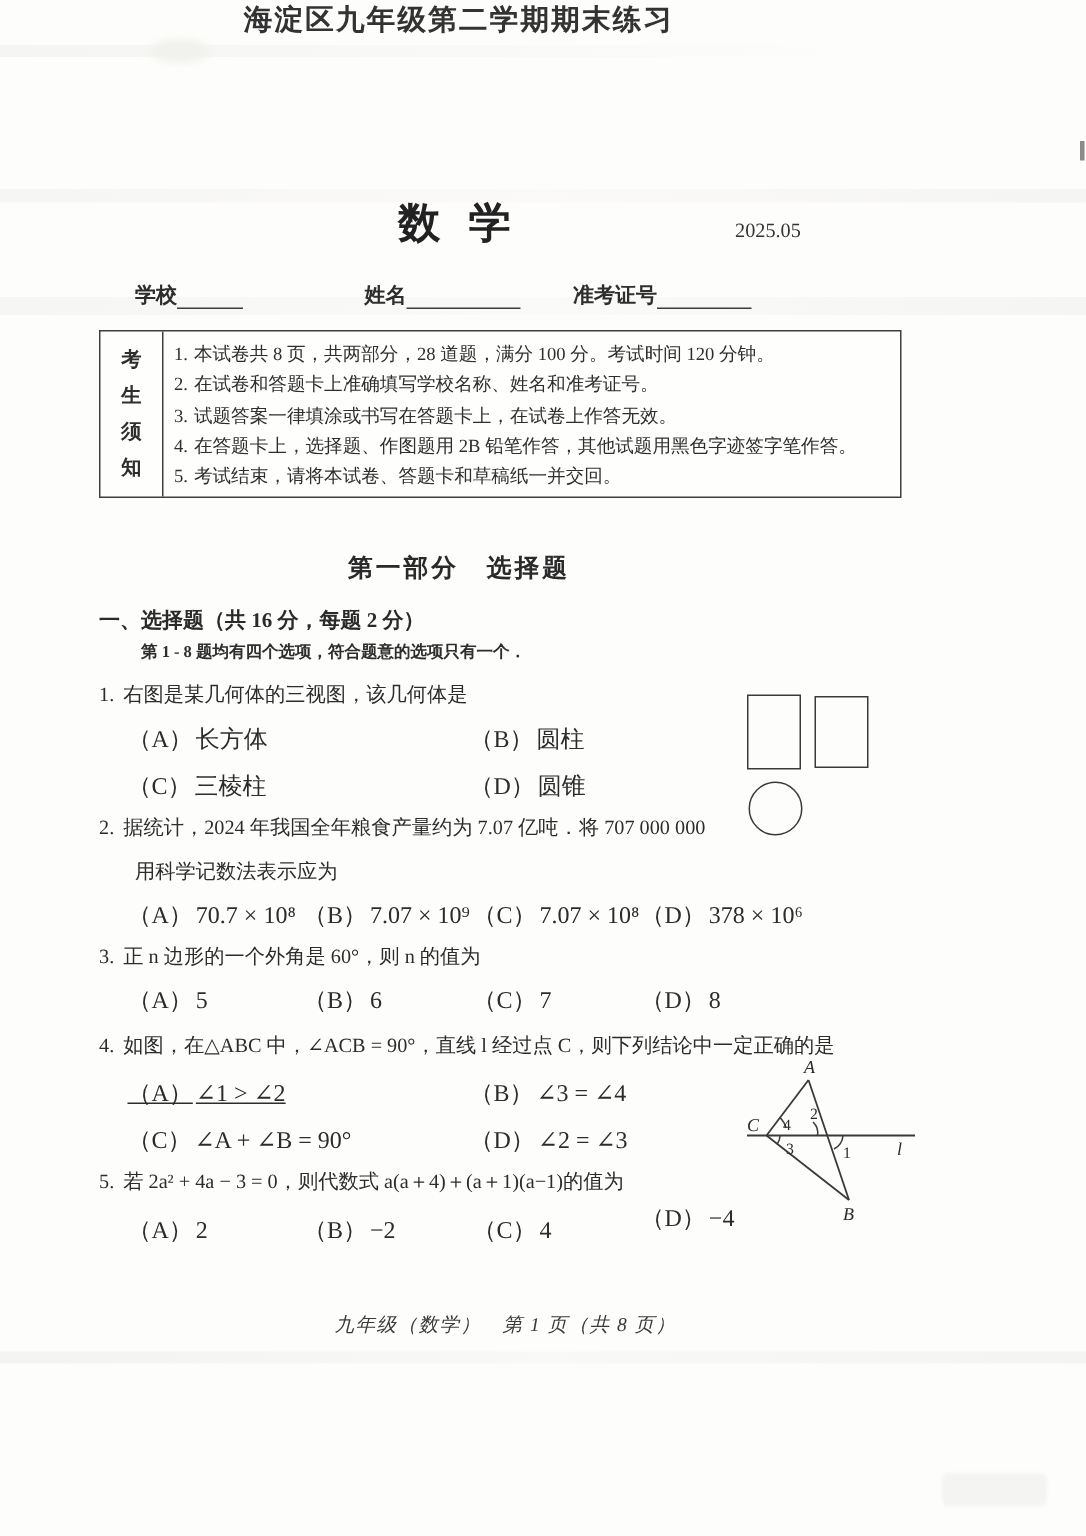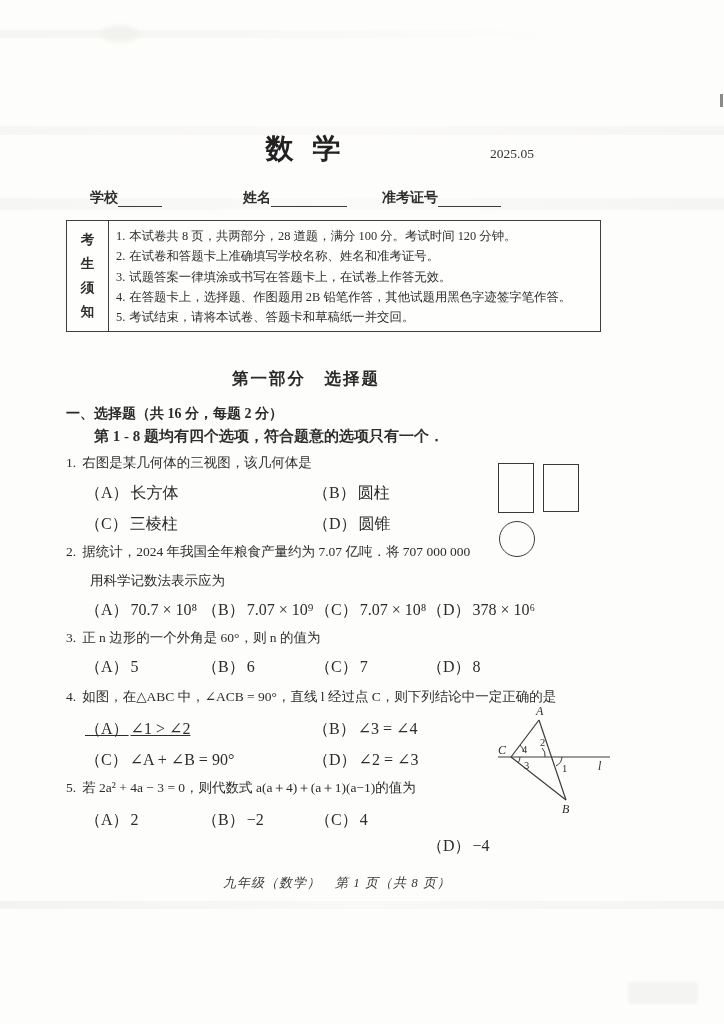--- a/index.html
+++ b/index.html
@@ -41,21 +41,21 @@
   }
   .notice-body{flex:1;padding:5px 8px 4px 7px;display:flex;flex-direction:column;justify-content:space-between;}
   .notice-line{font-size:12.4px;line-height:20px;color:#2e2e2e;white-space:nowrap;}
   .notice-num{margin-right:4px;}
 
   .part-heading{
     left:0;top:368px;width:612px;text-align:center;
     font-size:16.5px;font-weight:700;letter-spacing:2px;color:#2a2a2a;
   }
   .section-title{left:66px;top:405px;font-size:14px;font-weight:700;color:#2a2a2a;}
-  .section-note{left:94px;top:427px;font-size:15px;font-weight:600;color:#2e2e2e;}
+  .section-note{left:94px;top:427px;font-size:11px;font-weight:600;color:#2e2e2e;}
 
   .stem{font-size:13.5px;color:#2c2c2c;}
   .q-num{margin-right:6px;}
   .opt{font-size:16px;color:#2c2c2c;}
   .opt .lab{margin-right:2px;}
 
   .footer{
     left:223px;top:874px;font-size:13px;font-style:italic;
     letter-spacing:1px;color:#3a3a3a;
     font-family:"Liberation Serif","DejaVu Serif",serif;
@@ -70,20 +70,21 @@
 <div class="page">
 
   <div class="streak" style="left:0;top:30px;width:560px;height:8px;background:linear-gradient(90deg,#f3f3f1,#f8f8f6 60%,transparent);opacity:.8;"></div>
   <div class="streak" style="left:100px;top:26px;width:40px;height:16px;background:#f1f1ee;border-radius:50%;filter:blur(2px);"></div>
   <div class="streak" style="left:0;top:126px;width:724px;height:9px;background:linear-gradient(90deg,#f5f5f3,#faf9f7,#f4f4f2);opacity:.9;"></div>
   <div class="streak" style="left:0;top:198px;width:724px;height:12px;background:linear-gradient(90deg,#f4f4f2,#f9f9f7,#f3f3f1);opacity:.8;"></div>
   <div class="streak" style="left:0;top:901px;width:724px;height:8px;background:linear-gradient(90deg,#f2f2f0,#f8f8f6,#f3f3f1);opacity:.9;"></div>
   <div class="streak" style="left:628px;top:982px;width:70px;height:22px;background:#f4f4f2;border-radius:4px;filter:blur(1px);"></div>
   <div class="streak" style="left:720px;top:94px;width:3px;height:13px;background:#8a8a8a;"></div>
 
+  <div class="abs exam-title">海淀区九年级第二学期期末练习</div>
   <div class="abs subject-title">数 学</div>
   <div class="abs exam-date">2025.05</div>
 
   <div class="abs" style="left:90px;top:188px;">
     <span class="form-label">学校</span><span class="blank" style="width:44px;"></span>
   </div>
   <div class="abs" style="left:243px;top:188px;">
     <span class="form-label">姓名</span><span class="blank" style="width:76px;"></span>
   </div>
   <div class="abs" style="left:382px;top:188px;">
@@ -173,17 +174,17 @@
       <text x="82" y="72">1</text>
     </g>
   </svg>
 
   <div class="abs stem" style="left:66px;top:779px;">
     <span class="q-num">5.</span><span>若 2a² + 4a − 3 = 0，则代数式 a(a＋4)＋(a＋1)(a−1)的值为</span>
   </div>
   <div class="abs opt" style="left:85px;top:810px;"><span class="lab">（A）</span><span>2</span></div>
   <div class="abs opt" style="left:202px;top:810px;"><span class="lab">（B）</span><span>−2</span></div>
   <div class="abs opt" style="left:315px;top:810px;"><span class="lab">（C）</span><span>4</span></div>
-  <div class="abs opt" style="left:427px;top:836px;"><span class="lab">（D）</span><span>−4</span></div>
+  <div class="abs opt" style="left:427px;top:802px;"><span class="lab">（D）</span><span>−4</span></div>
 
   <div class="abs footer">九年级（数学）　第 1 页（共 8 页）</div>
 
 </div>
 
 </body></html>

